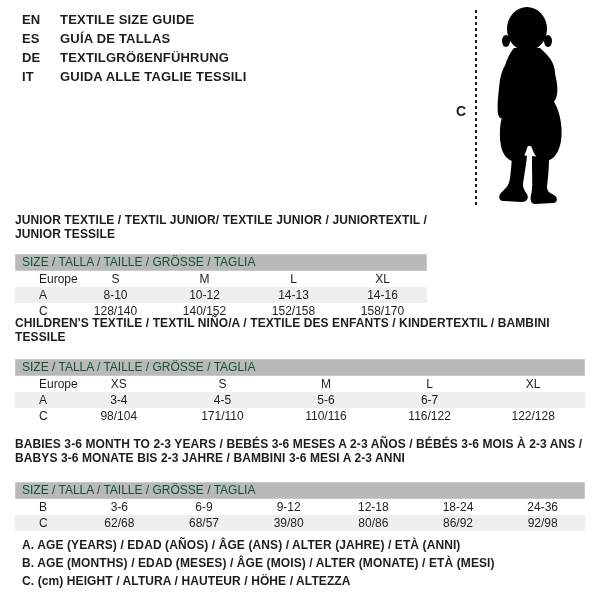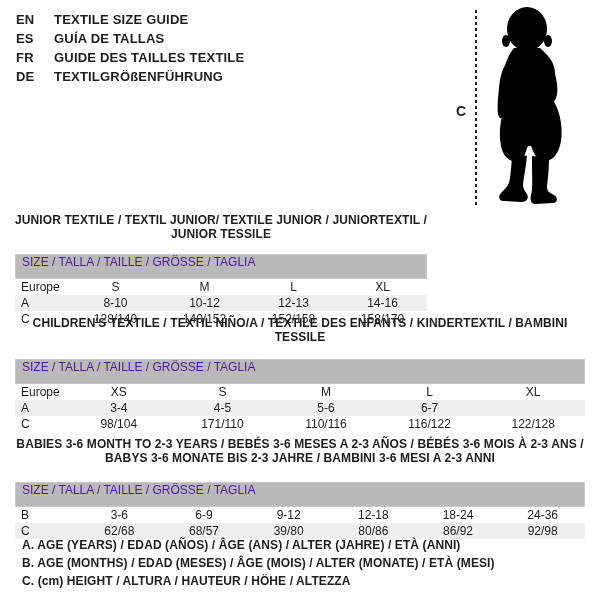--- a/index.html
+++ b/index.html
@@ -1,74 +1,74 @@
 <!DOCTYPE html>
 <html><head>
 <meta charset="utf-8">
 <style>
   html,body{margin:0;padding:0;background:#fff;}
   #stage{
     position:relative;width:600px;height:600px;background:#ffffff;
     font-family:"Liberation Sans",sans-serif;color:#1d1d1d;overflow:hidden;
   }
   
-  .lang-block{position:absolute;left:16px;top:10px;}
+  .lang-block{position:absolute;left:22px;top:10px;}
   .lang-row{display:flex;height:19px;line-height:19px;font-size:13px;font-weight:bold;}
   .lang-code{width:38px;flex:0 0 38px;letter-spacing:.2px;}
   .lang-label{letter-spacing:.2px;}
   
   .figure{position:absolute;left:440px;top:0;width:160px;height:215px;}
   .figure svg{display:block;}
   .height-label{
     position:absolute;left:16px;top:103px;font-size:14px;font-weight:bold;color:#1d1d1d;
   }
   
   .size-table{position:absolute;left:15px;}
   .size-table.t1{top:213px;width:412px;}
   .size-table.t2{top:316px;width:570px;}
   .size-table.t3{top:437px;width:570px;}
   .tbl-title{
-    margin:0;font-size:12px;font-weight:bold;line-height:14px;letter-spacing:.1px;text-align:center;
+    margin:0;font-size:12px;font-weight:bold;line-height:14px;letter-spacing:.1px;
   }
   .t1 .tbl{margin-top:13px;}
   .t2 .tbl{margin-top:15px;}
   .t3 .tbl{margin-top:17px;}
   .bar{
     background:#b9b9b9;border:1px solid #c9c9c9;box-sizing:border-box;
-    height:25px;line-height:14px;font-size:12px;padding-left:6px;color:#4c1d95;
+    height:17px;line-height:14px;font-size:12px;padding-left:6px;color:#14532d;
   }
   .trow{display:grid;height:16px;line-height:16px;font-size:12px;}
   .trow.shaded{background:#efefef;}
-  .trow .rlabel{padding-left:6px;text-align:left;}
+  .trow .rlabel{padding-left:6px;text-align:left;margin-left:18px;}
   .trow .rval{text-align:center;}
   
   .notes{position:absolute;left:22px;top:536px;}
   .note-line{font-size:12px;font-weight:bold;line-height:18px;letter-spacing:.1px;}
 </style>
 </head>
 <body>
 
 <div id="stage">
 
   <div class="lang-block">
       <div class="lang-row">
         <span class="lang-code">EN</span>
         <span class="lang-label">TEXTILE SIZE GUIDE</span>
       </div>
       <div class="lang-row">
         <span class="lang-code">ES</span>
         <span class="lang-label">GUÍA DE TALLAS</span>
       </div>
       <div class="lang-row">
-        <span class="lang-code">FR</span>
-        <span class="lang-label">GUIDE DES TAILLES TEXTILE</span>
+        <span class="lang-code">DE</span>
+        <span class="lang-label">TEXTILGRÖßENFÜHRUNG</span>
       </div>
       <div class="lang-row">
-        <span class="lang-code">DE</span>
-        <span class="lang-label">TEXTILGRÖßENFÜHRUNG</span>
+        <span class="lang-code">IT</span>
+        <span class="lang-label">GUIDA ALLE TAGLIE TESSILI</span>
       </div>
     </div>
 
   <div class="figure">
     <svg viewBox="0 0 160 215" width="160" height="215">
       <line x1="36" y1="10" x2="36" y2="205" stroke="#1d1d1d" stroke-width="2" stroke-dasharray="3,3"></line>
       <g fill="#000000">
         <ellipse cx="87" cy="29" rx="20" ry="22"></ellipse>
         <ellipse cx="66" cy="41" rx="4" ry="6"></ellipse>
         <ellipse cx="108" cy="41" rx="4" ry="6"></ellipse>
@@ -92,21 +92,21 @@
             <span class="rlabel">Europe</span>
             <span class="rval">S</span>
             <span class="rval">M</span>
             <span class="rval">L</span>
             <span class="rval">XL</span>
           </div>
           <div class="trow shaded" style="grid-template-columns: 56px repeat(4, 1fr);">
             <span class="rlabel">A</span>
             <span class="rval">8-10</span>
             <span class="rval">10-12</span>
-            <span class="rval">12-13</span>
+            <span class="rval">14-13</span>
             <span class="rval">14-16</span>
           </div>
           <div class="trow" style="grid-template-columns: 56px repeat(4, 1fr);">
             <span class="rlabel">C</span>
             <span class="rval">128/140</span>
             <span class="rval">140/152</span>
             <span class="rval">152/158</span>
             <span class="rval">158/170</span>
           </div>
         </div>

